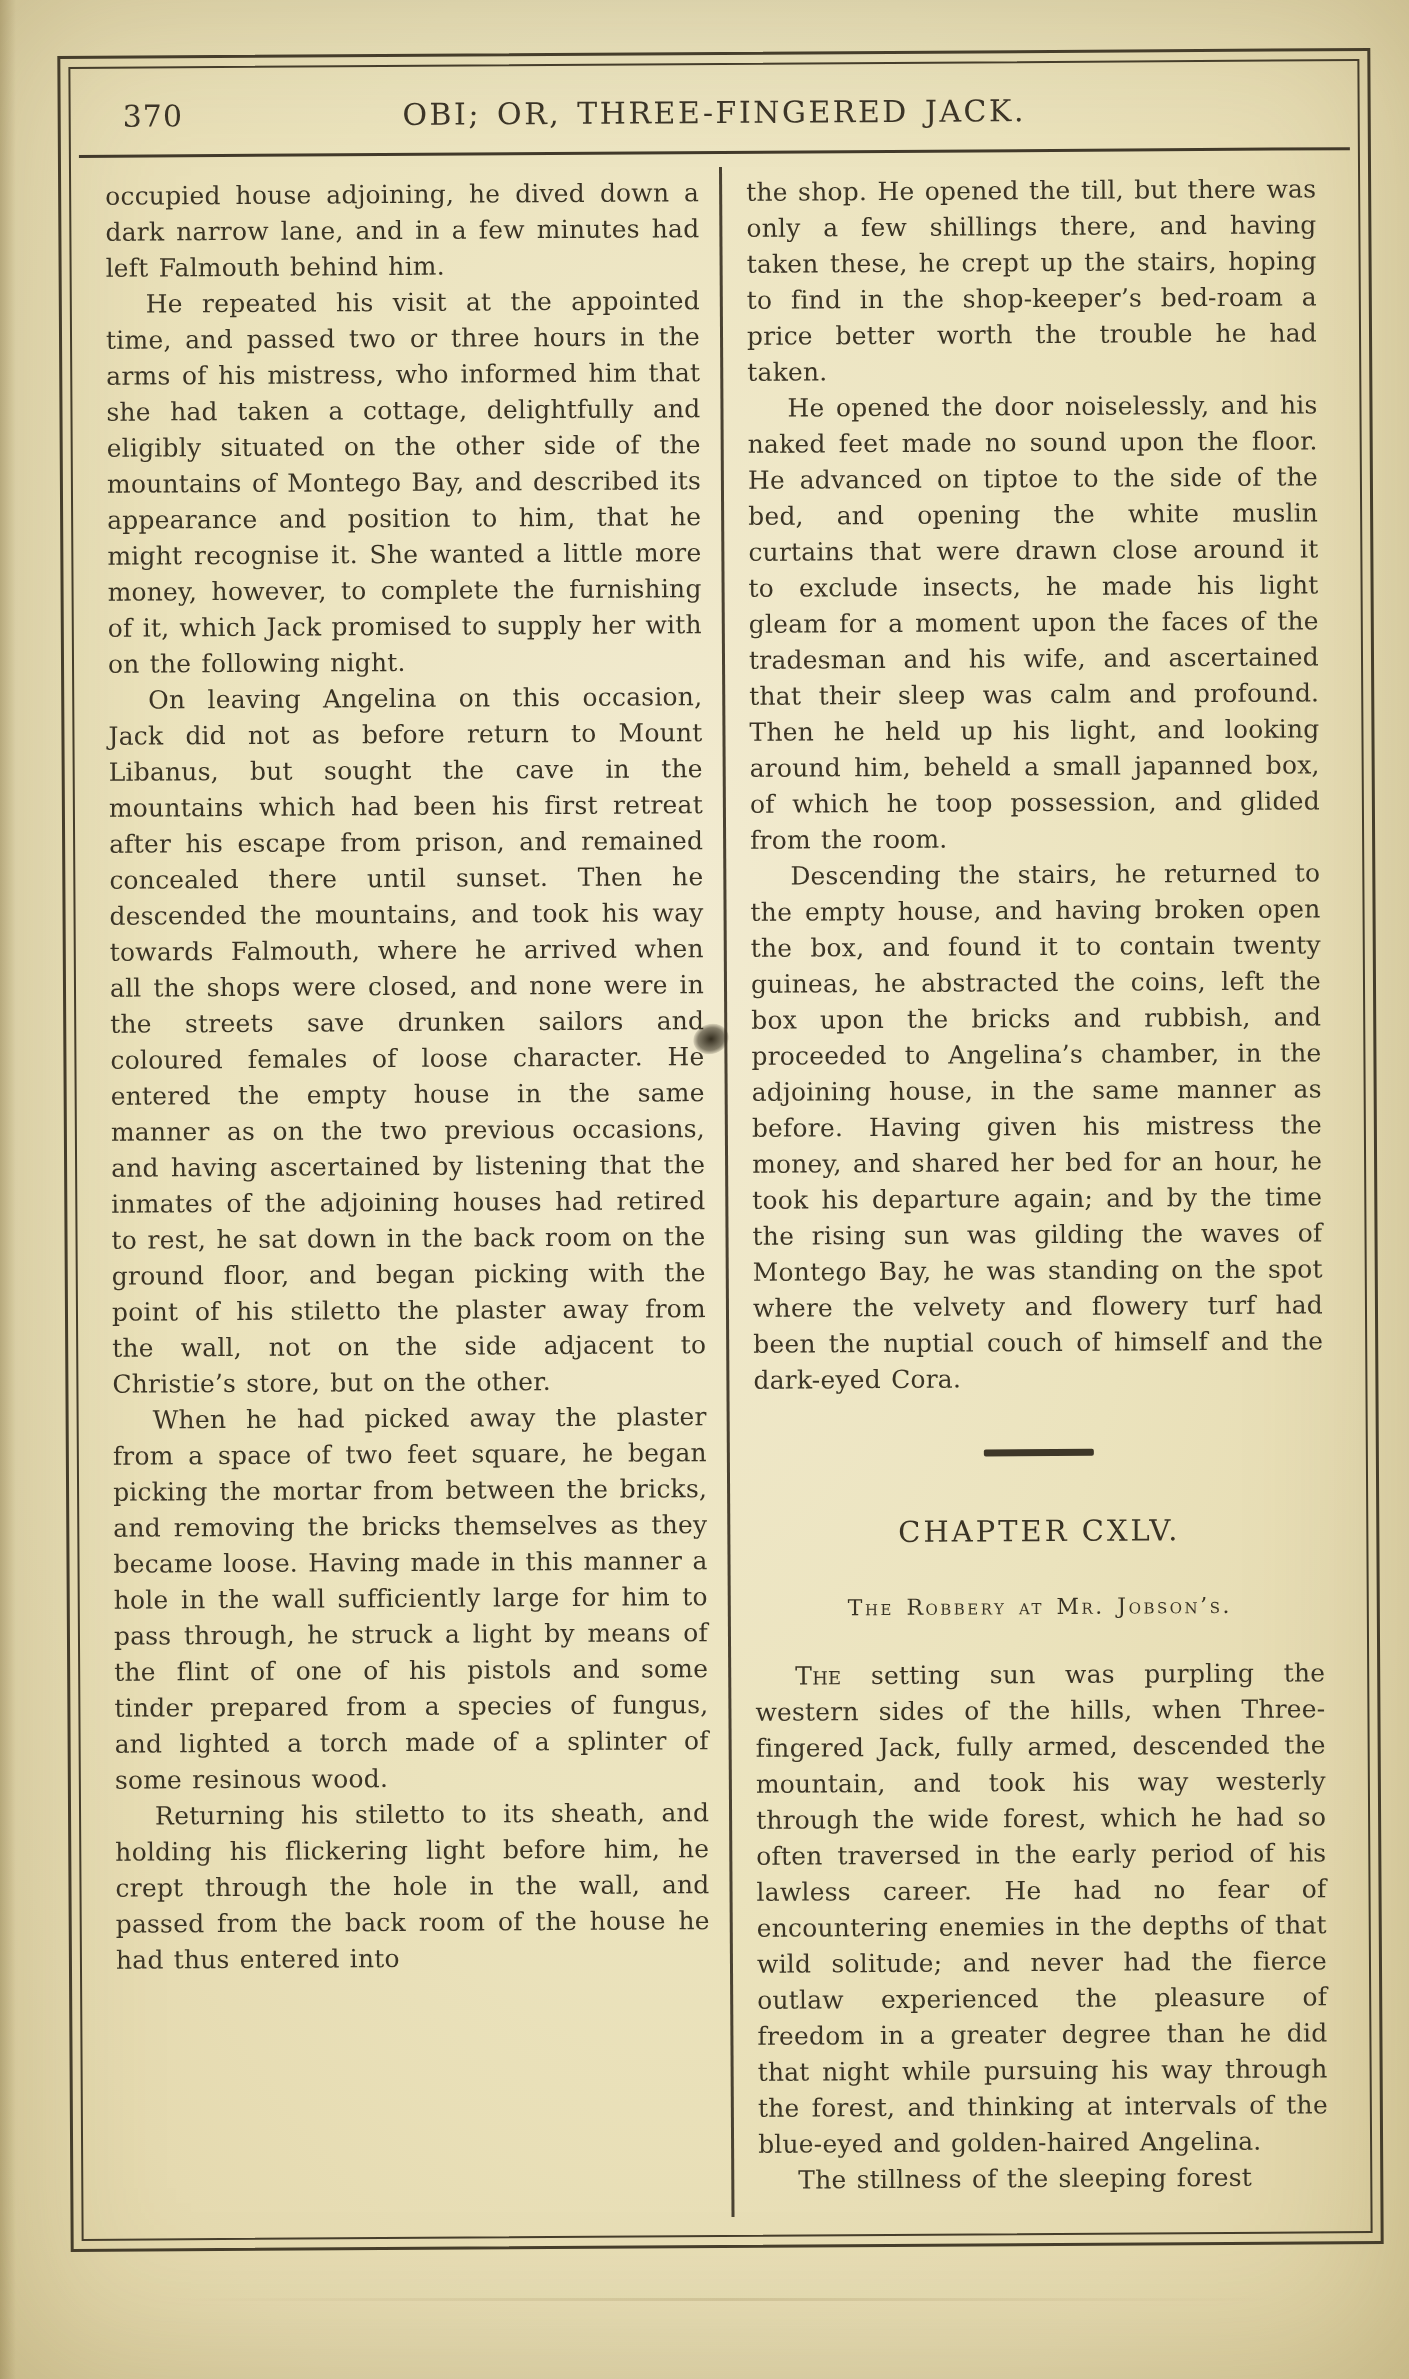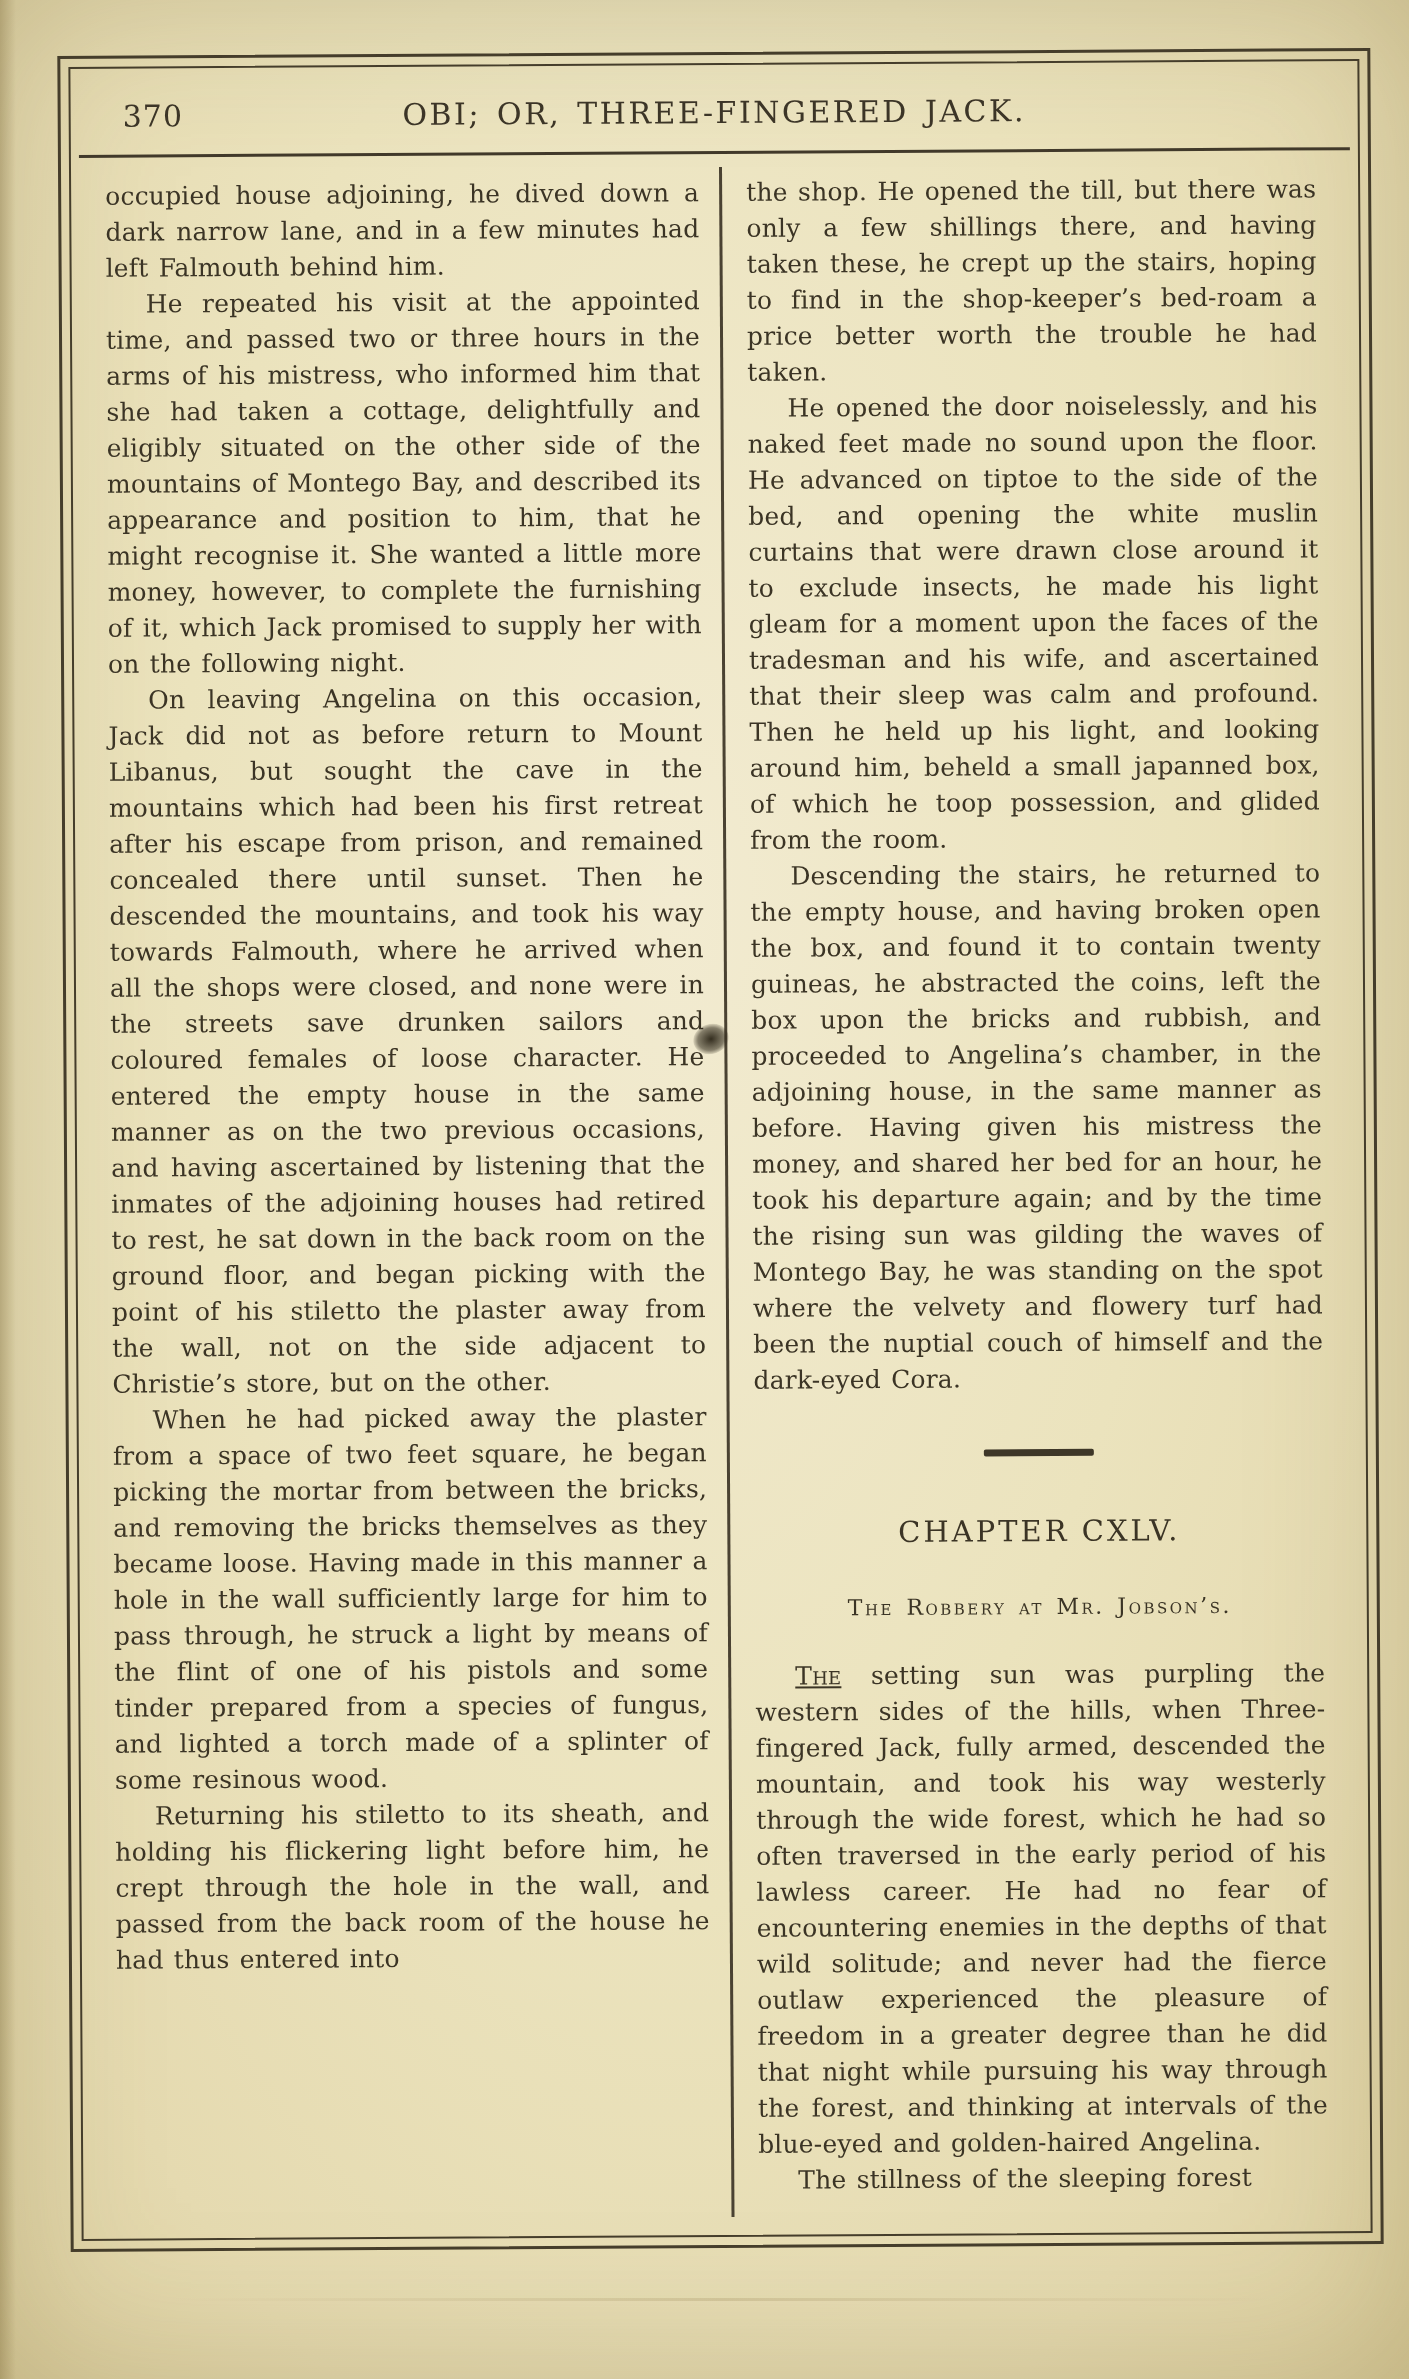--- a/index.html
+++ b/index.html
@@ -63,21 +63,21 @@
   .chapter-heading{
     margin:58px 0 0 0;text-align:center;
     font-size:29px;font-weight:normal;color:#3b3425;letter-spacing:3px;
   }
   .chapter-subheading{
     margin:46px 0 0 0;text-align:center;
     font-size:22px;font-weight:normal;color:#3b3425;
     font-variant:small-caps;letter-spacing:2.5px;word-spacing:3px;
   }
   .opening{margin-top:38px;}
-  .lead-caps{font-variant:small-caps;text-decoration:underline;}
+  .lead-caps{font-variant:small-caps;}
   .ink-blot{
     position:absolute;left:693px;top:1024px;width:36px;height:30px;
     background:radial-gradient(ellipse at center, rgba(42,36,22,.95) 0%, rgba(42,36,22,.55) 52%, transparent 75%);
     border-radius:50%;transform:rotate(-18deg);
   }
 </style>
 </head>
 <body>
 
 <div class="scan">

